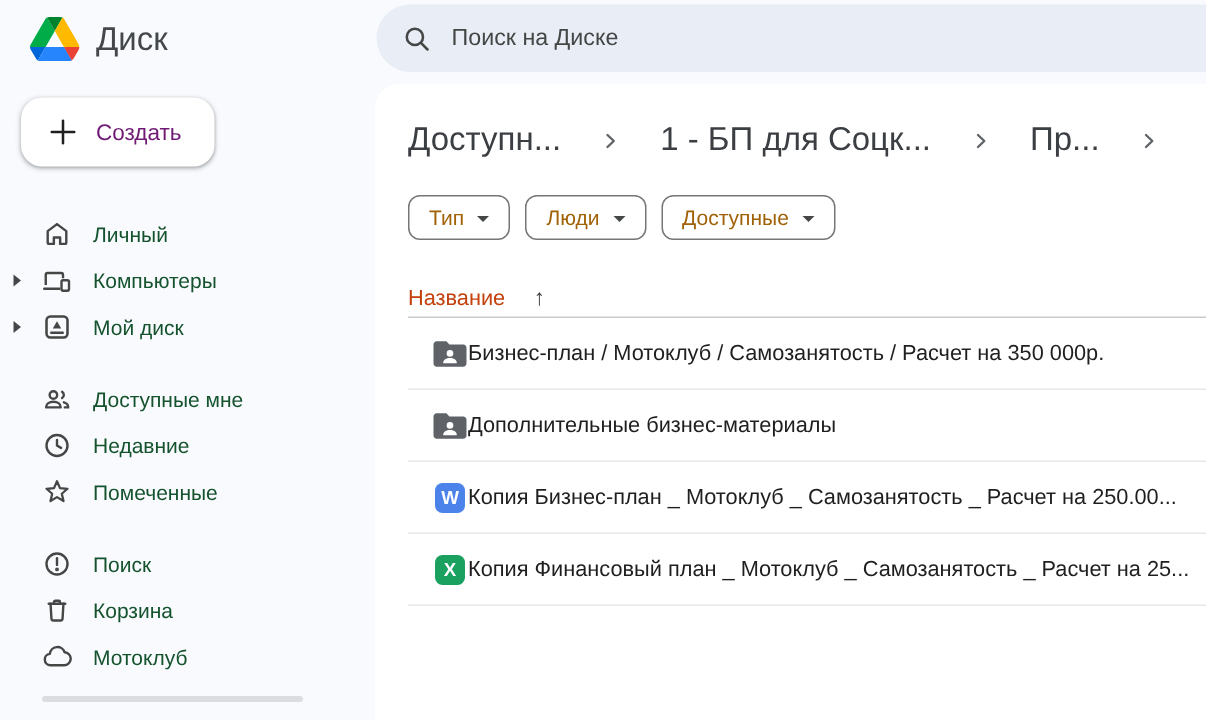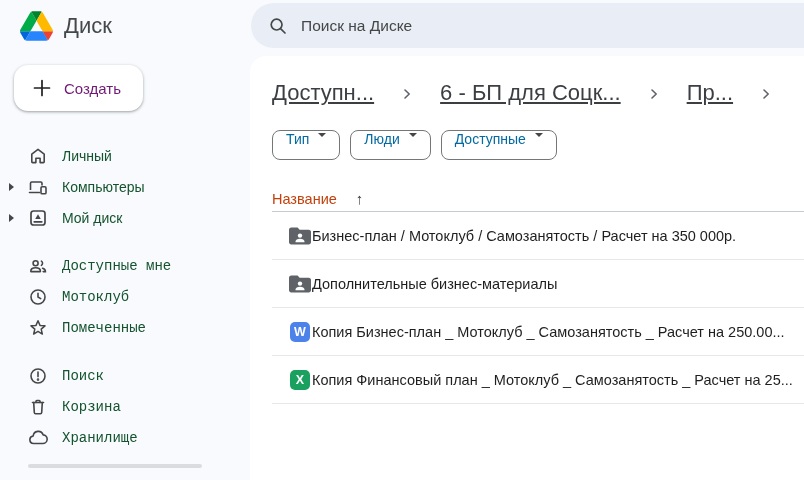--- a/index.html
+++ b/index.html
@@ -19,21 +19,21 @@
   .create-btn {
     position:absolute; left:14px; top:65px; height:46px;
     background:#fff; border:none; border-radius:14px;
     display:flex; align-items:center; gap:11px; padding:0 22px 0 17px;
     box-shadow:0 1px 2px rgba(60,64,67,.3), 0 1px 3px 1px rgba(60,64,67,.15);
     cursor:pointer; font-family:inherit;
   }
   .create-label { font-size:15px; color:#701a75; }
 
   .nav { position:absolute; left:0; top:140px; right:0; }
-  .nav-group + .nav-group { margin-top:17px;font-family:Liberation Mono, monospace; }
+  .nav-group + .nav-group { margin-top:17px; }
   .nav-item { position:relative; height:31px; display:flex; align-items:center; padding-left:28px; cursor:pointer; }
   .caret {
     position:absolute; left:9px; top:12px; width:0; height:0;
     border-left:5px solid #444746; border-top:4px solid transparent; border-bottom:4px solid transparent;
   }
   .nav-icon { width:20px; height:20px; margin-right:14px; display:flex; align-items:center; justify-content:center; }
   .nav-label { font-size:14px; color:#14532d; }
 
   .storage-bar { position:absolute; left:28px; top:464px; width:174px; height:4px; border-radius:2px; background:#DADCE0; }
 
@@ -50,28 +50,28 @@
   }
   .search-input::placeholder { color:#444746; opacity:1; }
 
   
   .card {
     position:absolute; left:250px; top:56px; width:570px; bottom:0;
     background:#fff; border-radius:16px 0 0 0; padding-left:22px;
   }
 
   .breadcrumbs { display:flex; align-items:center; column-gap:26px; margin-top:22px; height:30px; }
-  .crumb { font-size:22px; color:#3b3e42; cursor:pointer; white-space:nowrap;text-decoration:underline; }
+  .crumb { font-size:22px; color:#3b3e42; cursor:pointer; white-space:nowrap; }
   .bc-chevron { display:flex; margin-top:2px; }
 
   .chips { display:flex; gap:10px; margin-top:22px; }
   .chip {
     height:30px; background:#fff; border:1px solid #747775; border-radius:8px;
-    display:flex; gap:9px; padding:0 13px;
-    font-size:14px; color:#0369a1; cursor:pointer; font-family:inherit;
+    display:flex; align-items:center; gap:9px; padding:0 13px;
+    font-size:14px; color:#a16207; cursor:pointer; font-family:inherit;
   }
   .chip-caret {
     width:0; height:0; margin-top:2px;
     border-top:4.5px solid #444746; border-left:4.5px solid transparent; border-right:4.5px solid transparent;
   }
 
   .table-head {
     margin-top:26px; height:26px; display:flex; align-items:center;
     border-bottom:1px solid #c8cbce;
   }
@@ -171,21 +171,21 @@
         <span class="nav-label">Доступные мне</span>
       </div>
 
       <div class="nav-item">
         <span class="nav-icon">
           <svg width="20" height="20" viewBox="0 0 20 20" fill="none" stroke="#444746" stroke-width="1.6">
               <circle cx="10" cy="10" r="7"></circle>
               <path d="M10 6.3V10l2.7 1.6" stroke-linecap="round"></path>
             </svg>
         </span>
-        <span class="nav-label">Мотоклуб</span>
+        <span class="nav-label">Недавние</span>
       </div>
 
       <div class="nav-item">
         <span class="nav-icon">
           <svg width="20" height="20" viewBox="0 0 20 20" fill="none" stroke="#444746" stroke-width="1.5" stroke-linejoin="round">
               <path d="M10 2.8l2 4.6 5 .45-3.8 3.3 1.15 4.9L10 13.4l-4.35 2.65 1.15-4.9L3 7.85l5-.45z"></path>
             </svg>
         </span>
         <span class="nav-label">Помеченные</span>
       </div>
@@ -213,21 +213,21 @@
         </span>
         <span class="nav-label">Корзина</span>
       </div>
 
       <div class="nav-item">
         <span class="nav-icon">
           <svg width="20" height="20" viewBox="0 0 20 20" fill="none" stroke="#444746" stroke-width="1.6">
               <path d="M5.6 15.5a3.8 3.8 0 0 1-.4-7.57 5.1 5.1 0 0 1 9.9-1.1 4.2 4.2 0 0 1-.6 8.67z" stroke-linejoin="round"></path>
             </svg>
         </span>
-        <span class="nav-label">Хранилище</span>
+        <span class="nav-label">Мотоклуб</span>
       </div>
     </div>
   </div>
 
   <div class="storage-bar"></div>
 </div>
 
 <div class="search-pill">
   <span class="search-icon">
     <svg width="20" height="20" viewBox="0 0 20 20">
@@ -240,21 +240,21 @@
 
 <div class="card">
 
   <div class="breadcrumbs">
     <span class="crumb">Доступн...</span>
     <span class="bc-chevron">
       <svg width="14" height="14" viewBox="0 0 14 14" fill="none" stroke="#5f6368" stroke-width="1.6" stroke-linecap="round" stroke-linejoin="round">
           <path d="M5 3l4.2 4L5 11"></path>
         </svg>
     </span>
-    <span class="crumb">6 - БП для Соцк...</span>
+    <span class="crumb">1 - БП для Соцк...</span>
     <span class="bc-chevron">
       <svg width="14" height="14" viewBox="0 0 14 14" fill="none" stroke="#5f6368" stroke-width="1.6" stroke-linecap="round" stroke-linejoin="round">
           <path d="M5 3l4.2 4L5 11"></path>
         </svg>
     </span>
     <span class="crumb">Пр...</span>
     <span class="bc-chevron">
       <svg width="14" height="14" viewBox="0 0 14 14" fill="none" stroke="#5f6368" stroke-width="1.6" stroke-linecap="round" stroke-linejoin="round">
           <path d="M5 3l4.2 4L5 11"></path>
         </svg>

